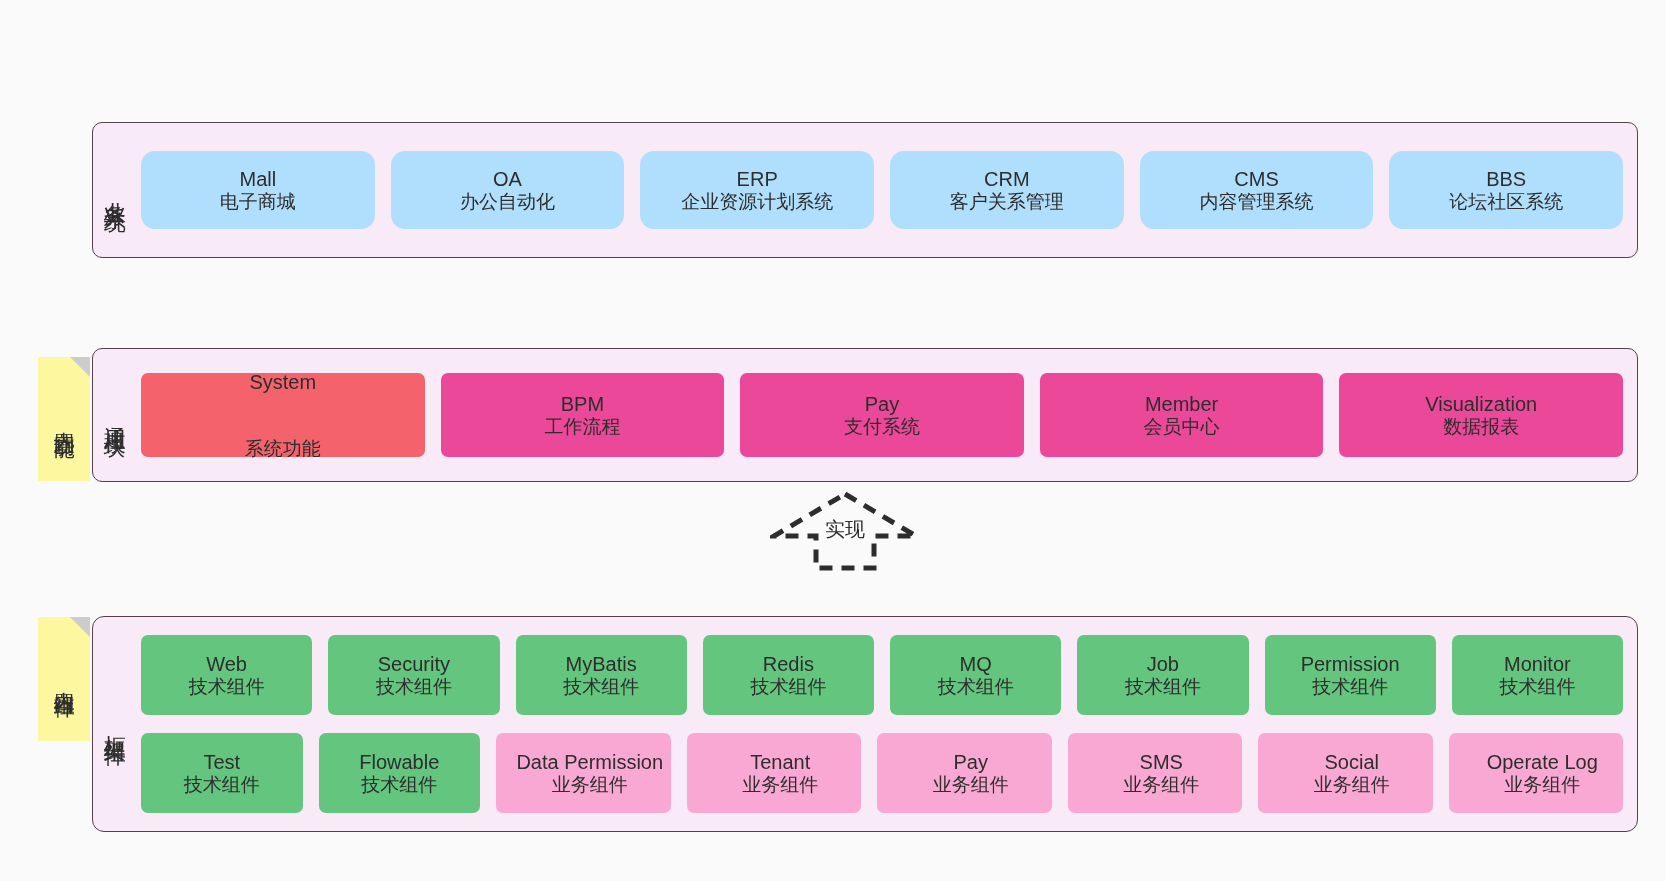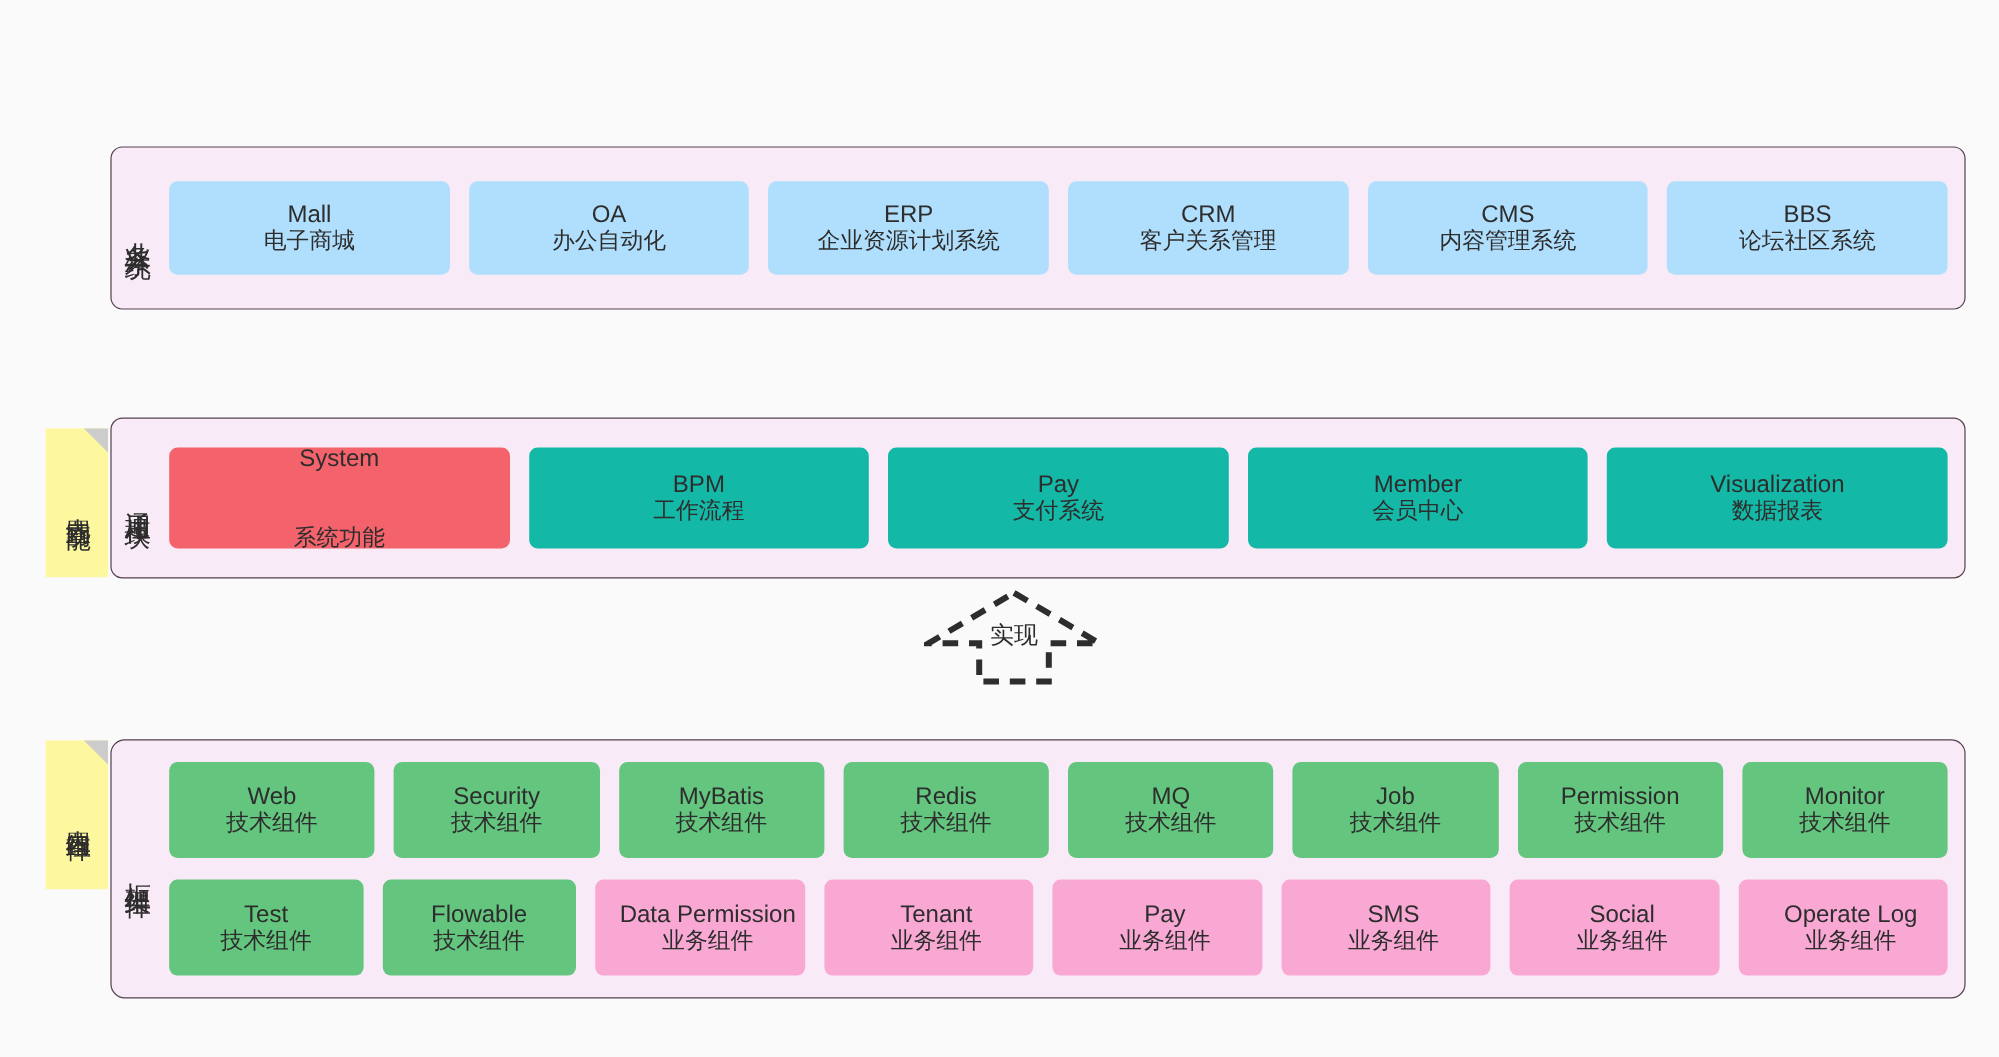--- a/index.html
+++ b/index.html
@@ -76,23 +76,23 @@
     align-items: center;
     justify-content: center;
     text-align: center;
     line-height: 1.2;
     padding: 6px 4px;
     color: #2d2d2d;
   }
   .card .ctitle  { font-size: 20px; }
   .card .csub    { font-size: 19px; }
 
-  .card.blue        { background: #b0dffd; height: 78px; }
+  .card.blue        { background: #b0dffd; height: 78px; border-radius: 14px; }
   .card.red         { background: #f4636b; height: 84px; gap: 44px; }
-  .card.pink        { background: #14b8a6; height: 84px; }
+  .card.pink        { background: #ec4899; height: 84px; }
   .card.green       { background: #63c57e; height: 80px; }
   .card.lightgreen  { background: #f9a8d4; height: 80px; padding-left: 17px; }
 
   
   .note {
     position: absolute;
     background: #fdf8a0;
     display: flex;
     align-items: center;
     justify-content: center;

